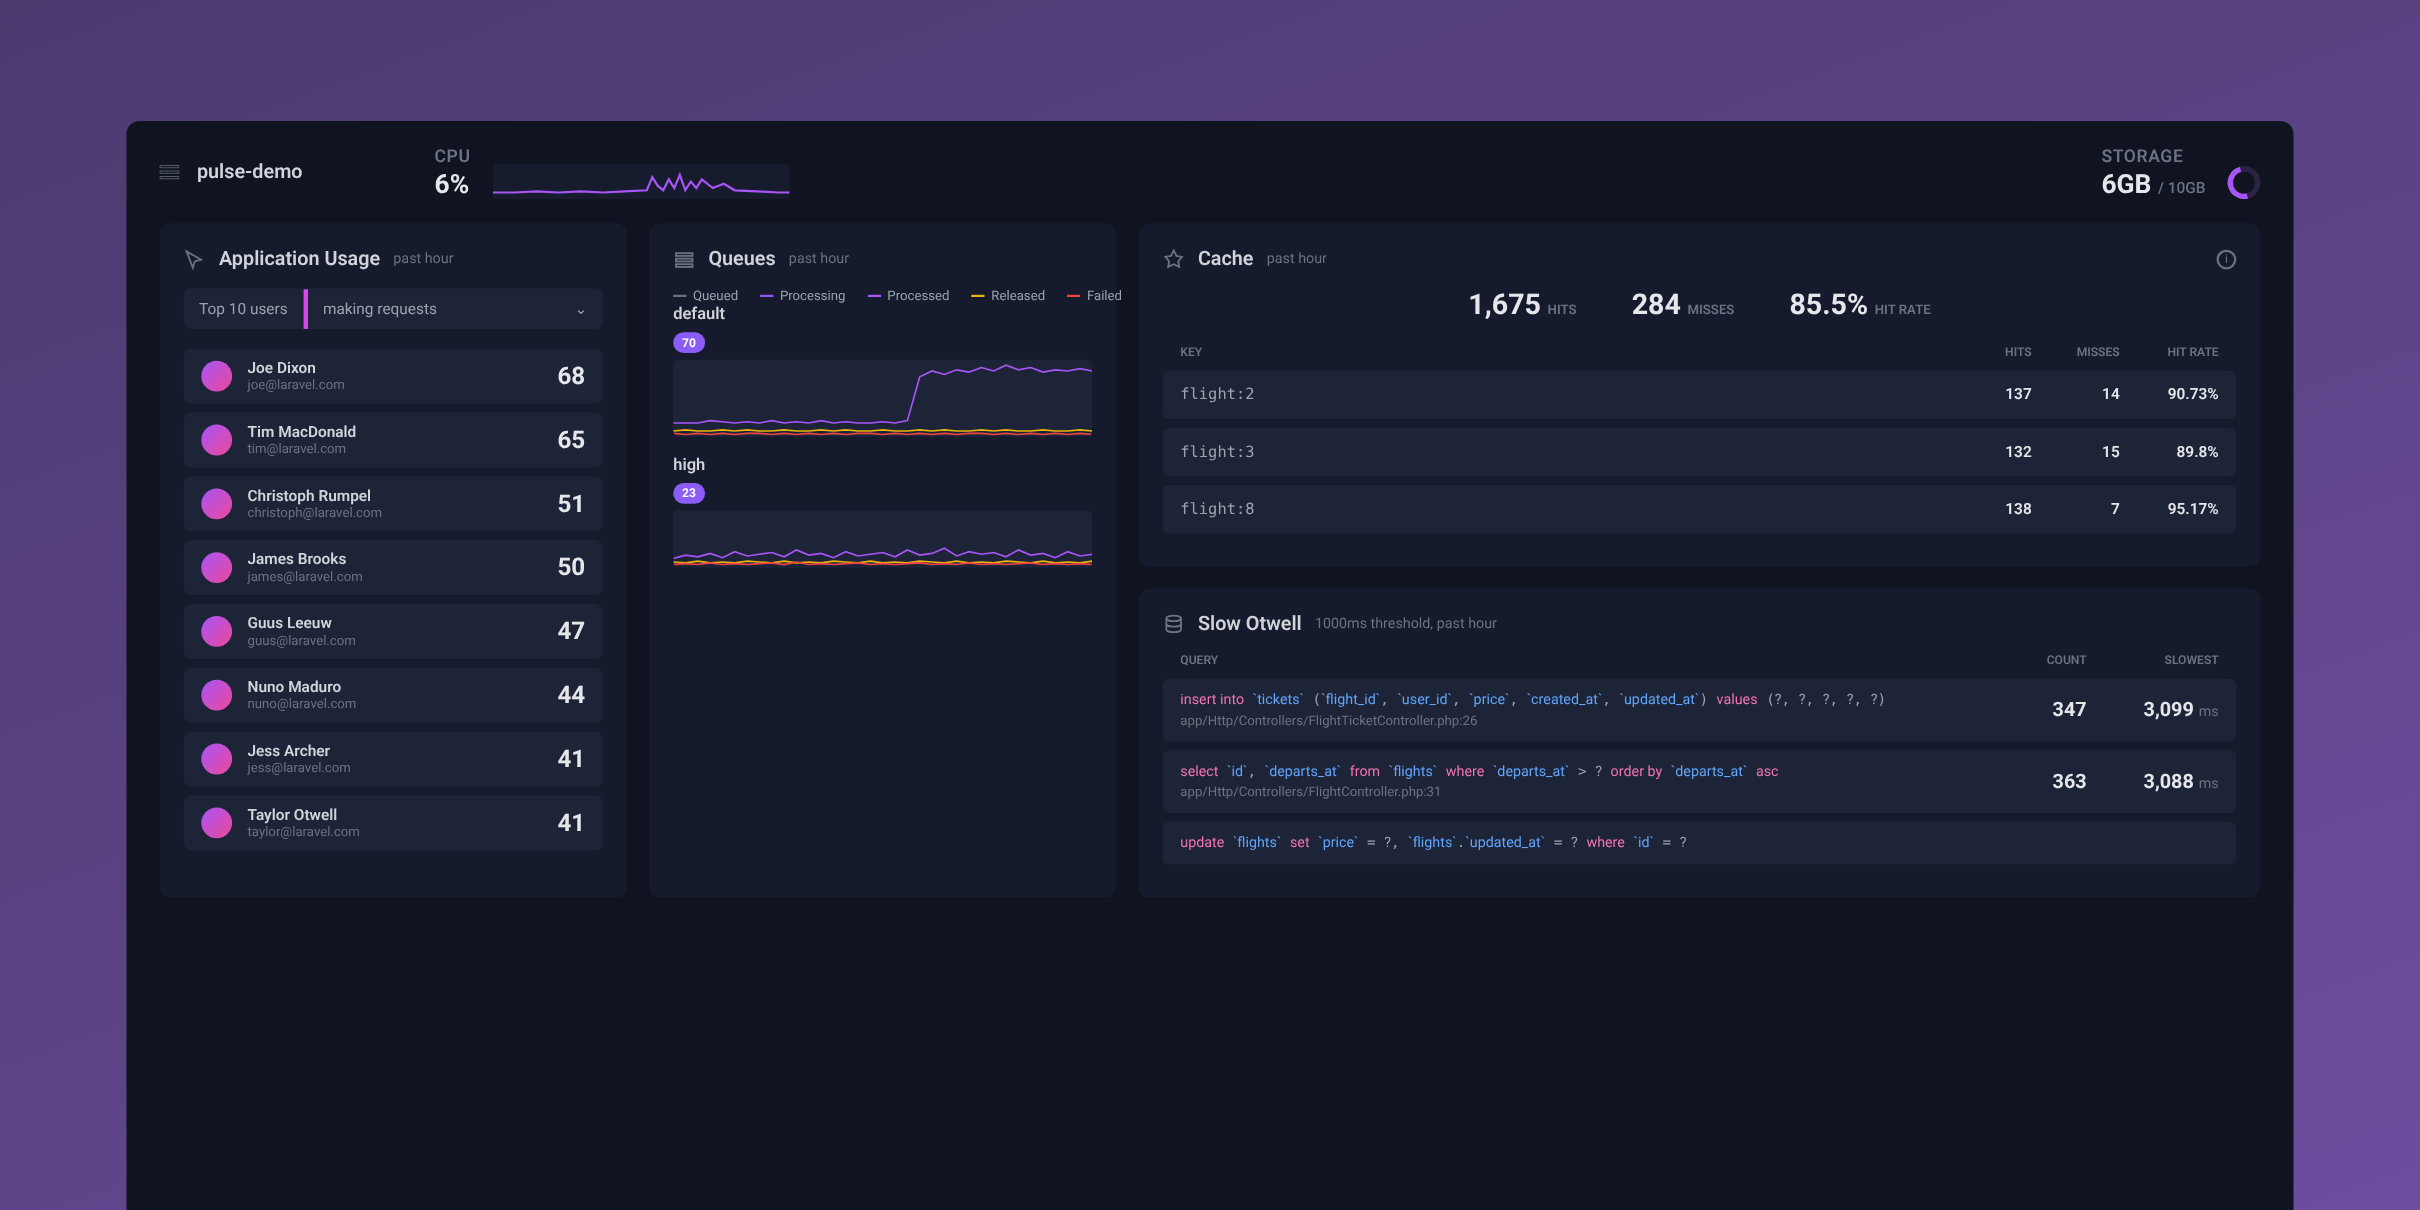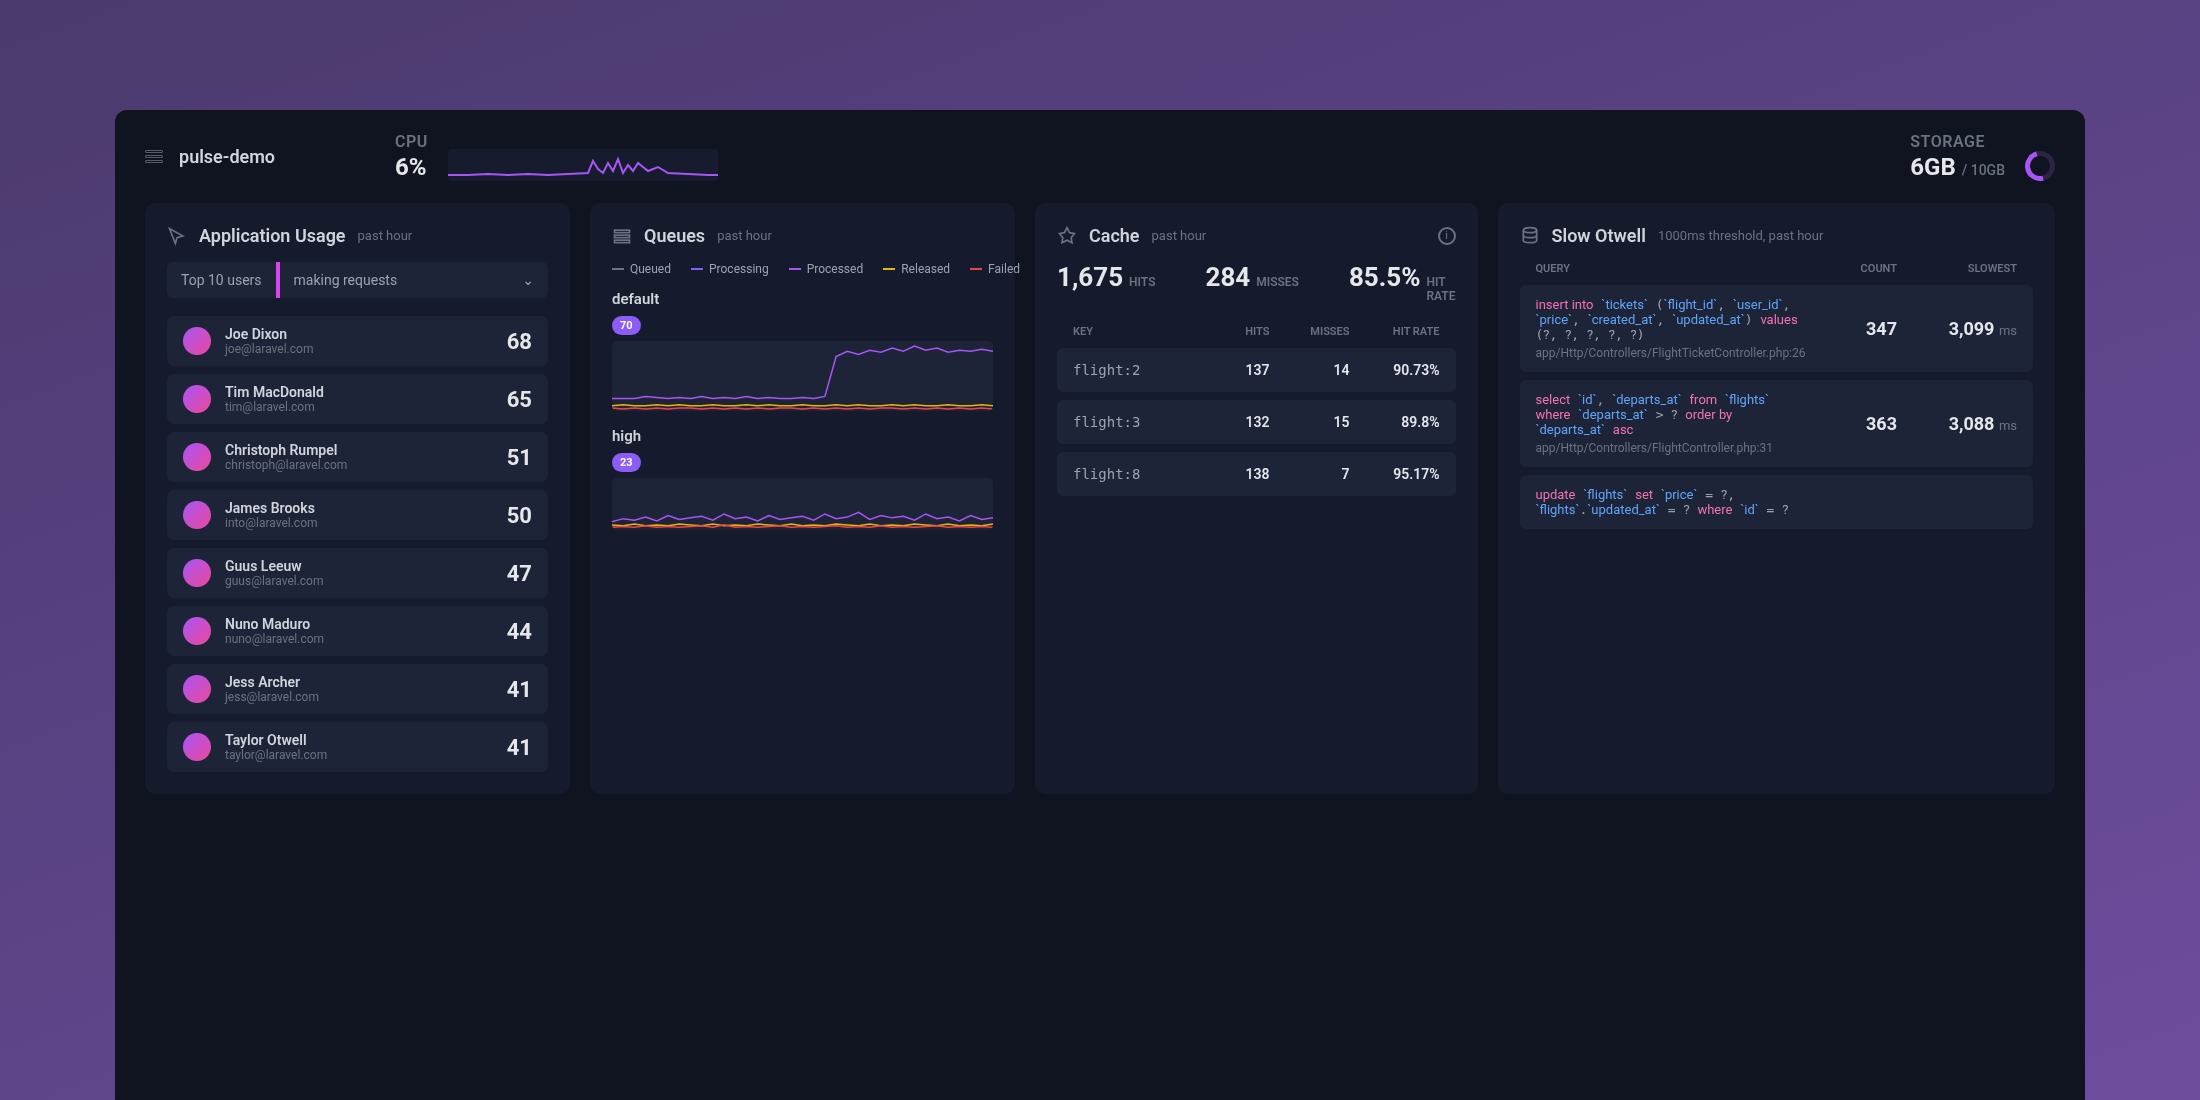--- a/index.html
+++ b/index.html
@@ -29,21 +29,21 @@
 .sel span{padding:10px 14px;font-size:14px;color:#9ca3af}
 .sel span:first-child{border-right:4px solid #d946ef}
 .chev{margin-left:auto;padding:0 14px;color:#6b7280}
 .users{display:flex;flex-direction:column;gap:8px}
 .urow{display:flex;align-items:center;gap:14px;background:#1d2438;border-radius:7px;padding:10px 16px}
 .av{width:28px;height:28px;border-radius:50%;background:linear-gradient(135deg,#a855f7,#ec4899)}
 .uinfo{flex:1}
 .un{font-size:14px;font-weight:600;color:#d1d5db}
 .ue{font-size:12px;color:#6b7280}
 .uc{font-size:22px;font-weight:700;color:#e5e7eb}
-.legend{display:flex;gap:20px;margin-bottom:14px;font-size:12px;color:#9ca3af}
+.legend{display:flex;gap:20px;margin-bottom:0;font-size:12px;color:#9ca3af}
 .legend span{display:flex;align-items:center;gap:6px}
 .legend i{width:12px;height:2px;display:inline-block}
 .qname{font-size:15px;font-weight:600;color:#d1d5db;margin-bottom:6px}
 .badge{display:inline-block;background:#8b5cf6;color:#fff;font-size:11px;font-weight:700;padding:3px 8px;border-radius:10px;margin-bottom:6px}
 .qchart{height:52px;background:#1d2438;border-radius:5px;position:relative;margin-bottom:16px;overflow:hidden}
 .qchart svg{position:absolute;inset:0;width:100%;height:100%}
 .qchart.big{height:70px}
 .stats{display:flex;gap:50px;margin-bottom:22px;justify-content:center}
 .stat{display:flex;align-items:baseline;gap:6px}
 .stat b{font-size:26px;font-weight:700}
@@ -56,21 +56,21 @@
 .sqh{display:grid;grid-template-columns:1fr 90px 120px;font-size:11px;color:#6b7280;text-transform:uppercase;font-weight:600;padding:0 16px 10px}
 .sqh span:nth-child(n+2){text-align:right}
 .sqrow{display:grid;grid-template-columns:1fr 90px 120px;align-items:center;background:#1d2438;border-radius:6px;padding:12px 16px;margin-bottom:8px}
 .sqrow .q{font-family:ui-monospace,monospace;font-size:13px;color:#9ca3af}
 .sqrow .q .kw{color:#f472b6}
 .sqrow .q .bt{color:#60a5fa}
 .sqrow .q .ph{color:#9ca3af}
 .sqrow .loc{font-size:12px;color:#6b7280;margin-top:4px}
 .sqrow .cnt,.sqrow .slow{text-align:right;font-weight:700;font-size:18px}
 .sqrow .slow small{font-size:13px;color:#6b7280;font-weight:400}
-.right-col{display:flex;flex-direction:row;gap:20px}
+.right-col{display:flex;flex-direction:column;gap:20px}
 </style>
 </head>
 <body>
 
 <div class="app">
 
   <div class="top">
     <div class="host">
       <div class="stack-icon">
           <span></span>
@@ -136,21 +136,21 @@
             <div class="uinfo">
               <div class="un">Christoph Rumpel</div>
               <div class="ue">christoph@laravel.com</div>
             </div>
             <div class="uc">51</div>
           </div>
           <div class="urow">
             <div class="av"></div>
             <div class="uinfo">
               <div class="un">James Brooks</div>
-              <div class="ue">into@laravel.com</div>
+              <div class="ue">james@laravel.com</div>
             </div>
             <div class="uc">50</div>
           </div>
           <div class="urow">
             <div class="av"></div>
             <div class="uinfo">
               <div class="un">Guus Leeuw</div>
               <div class="ue">guus@laravel.com</div>
             </div>
             <div class="uc">47</div>

